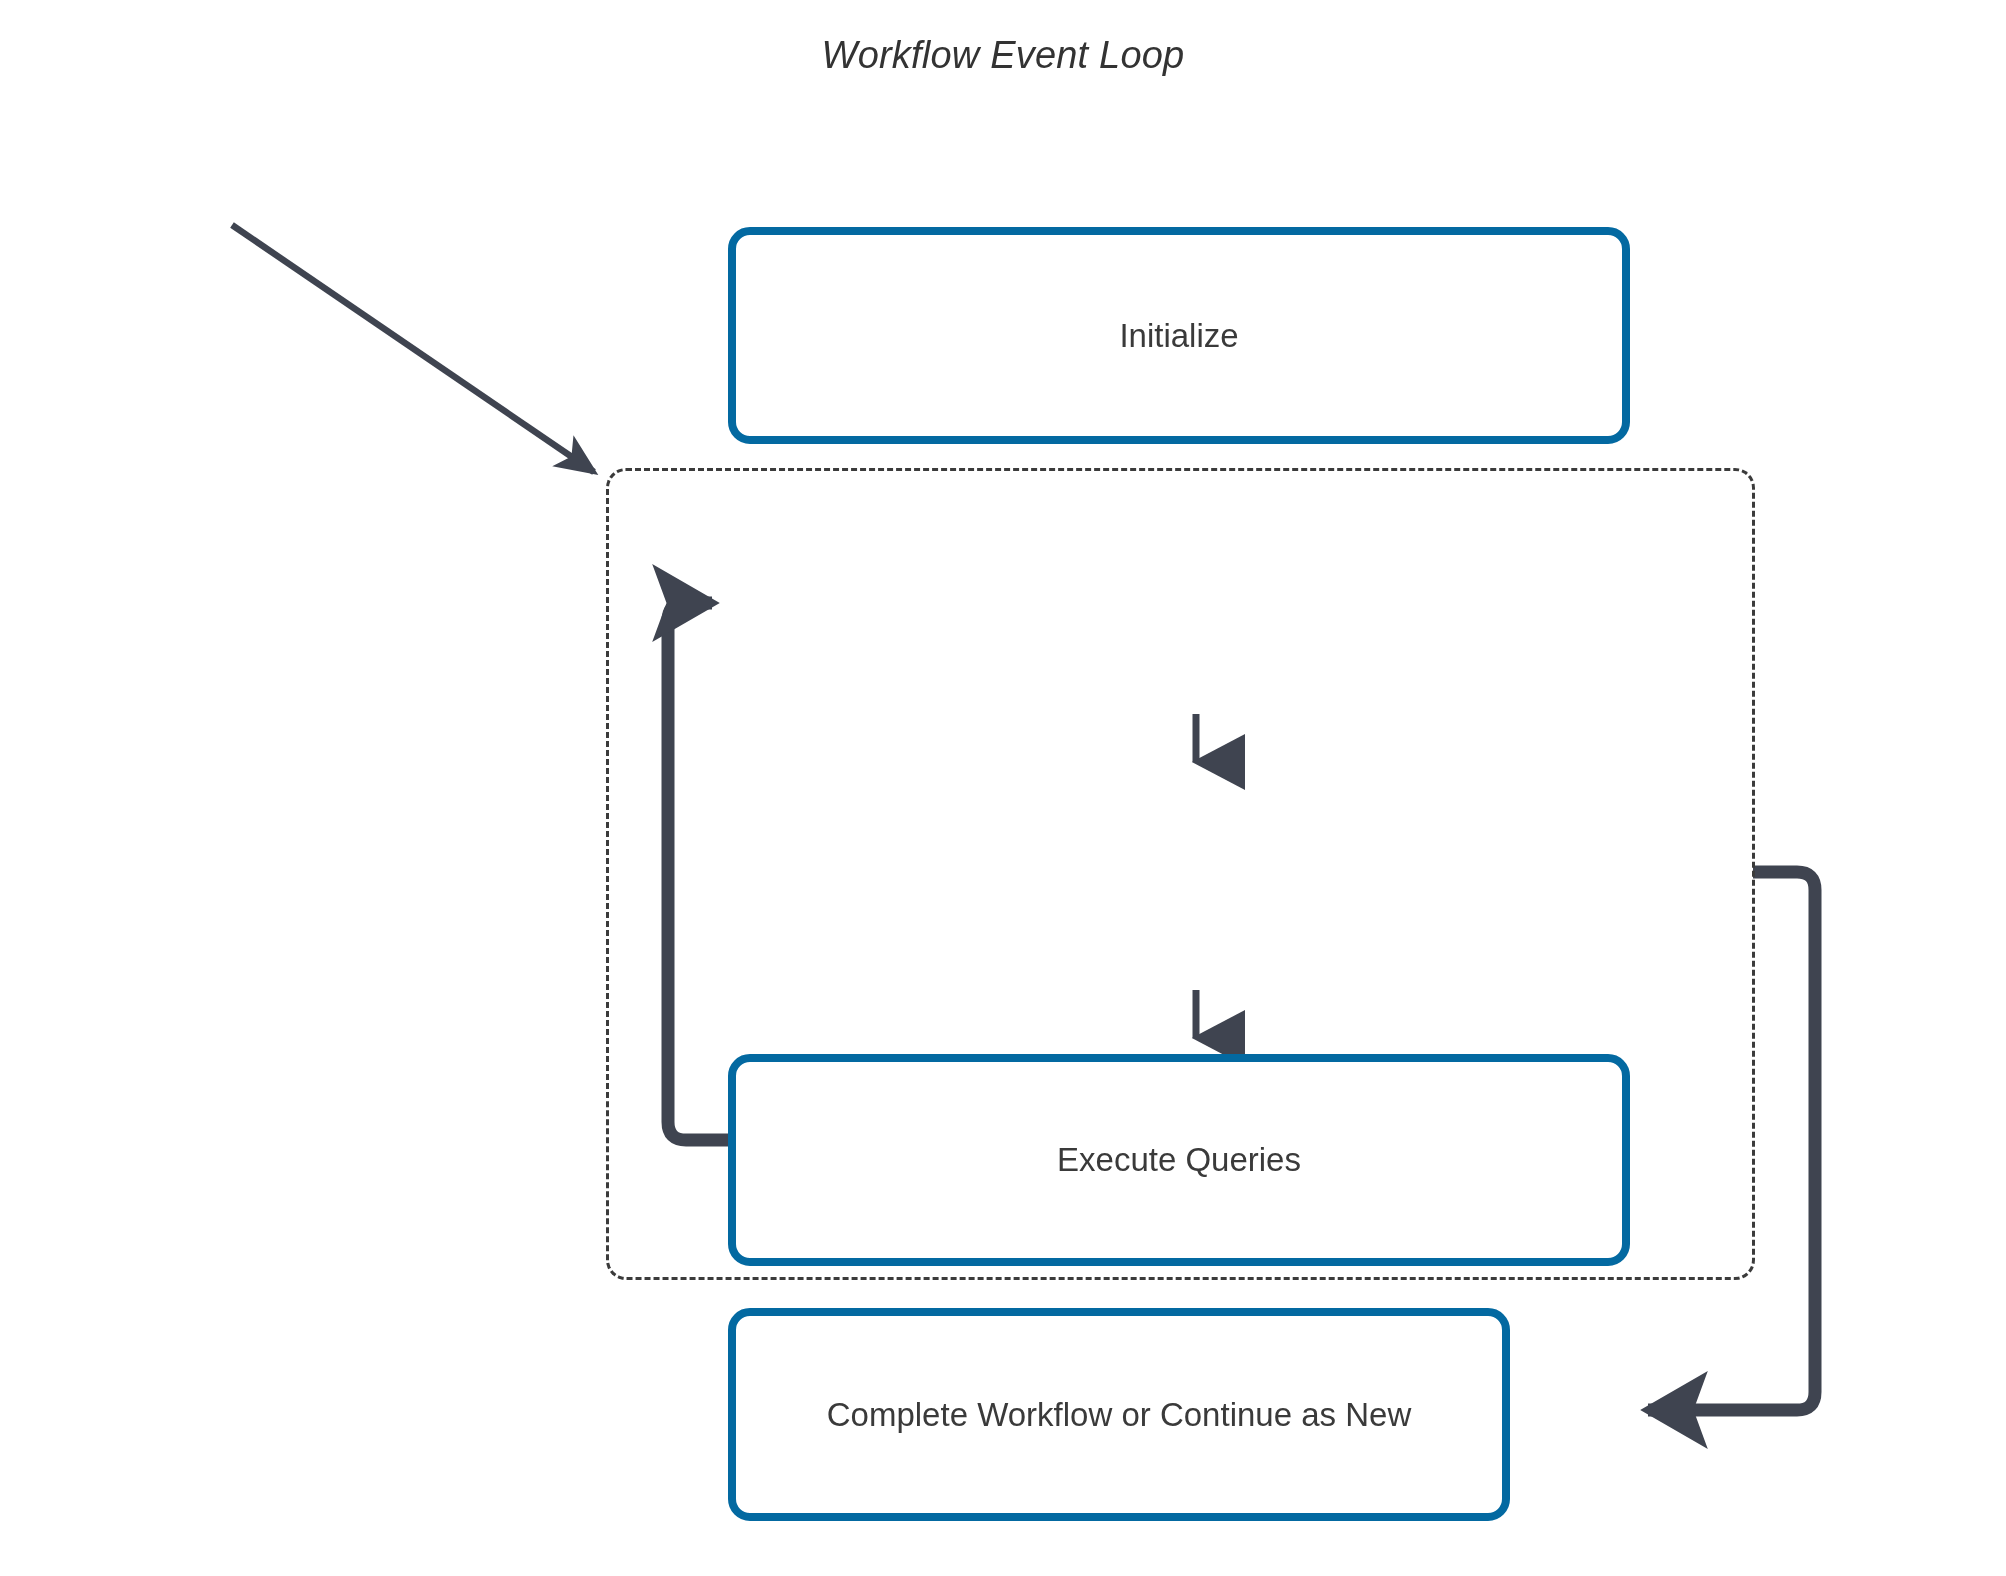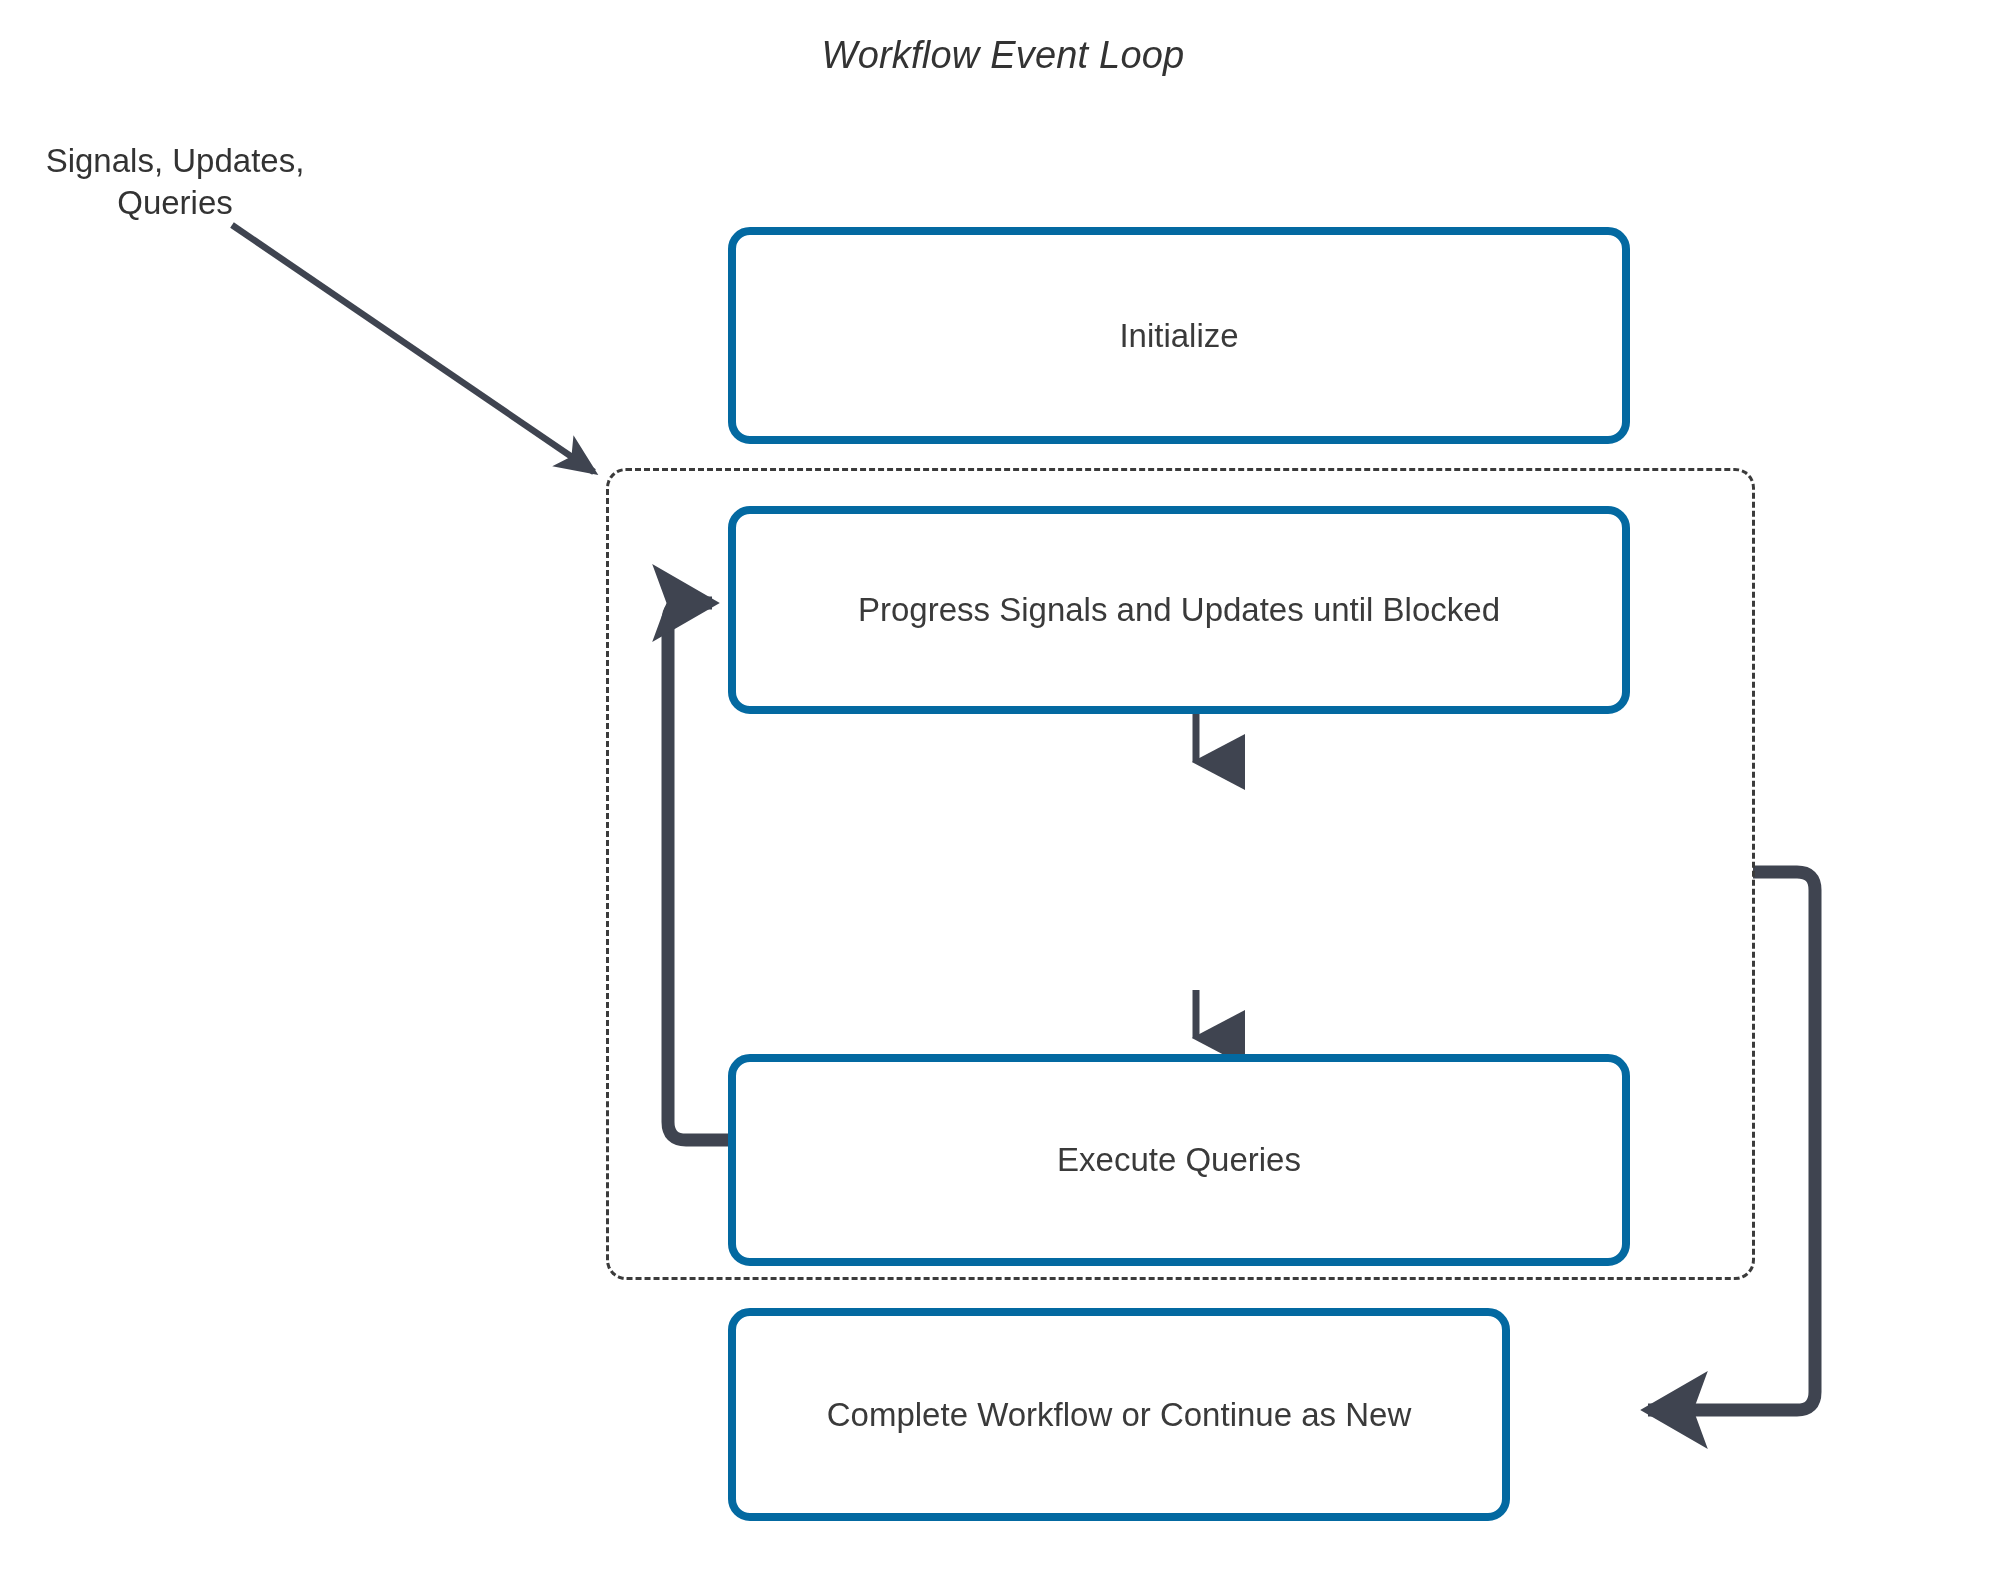--- a/index.html
+++ b/index.html
@@ -70,22 +70,20 @@
     pointer-events: none;
   }
 </style>
 </head>
 <body>
 
 <div id="canvas">
 
   <div class="dg-title">Workflow Event Loop</div>
 
-  <div class="ext-label">Signals, Updates,
-Queries</div>
 
   <svg id="diagram-svg" viewBox="0 0 2006 1576" xmlns="http://www.w3.org/2000/svg">
     <defs>
       <marker id="thin-arrow" markerWidth="10" markerHeight="10" refX="6.2" refY="3.2" orient="auto" markerUnits="strokeWidth">
         <path d="M0.4,0.3 L7,3.2 L0.4,6.1 L2,3.2 Z" fill="#3f4450"></path>
       </marker>
       <marker id="block-arrow-down" markerWidth="8" markerHeight="8" refX="4" refY="7" orient="auto" markerUnits="strokeWidth">
         <path d="M0,0 L8,0 L4,7.6 Z" fill="#3f4450"></path>
       </marker>
       <marker id="thick-arrow-end" markerWidth="6" markerHeight="6" refX="4.6" refY="3" orient="auto" markerUnits="strokeWidth">
@@ -113,23 +111,20 @@
       <path d="M1753,872 L1797,872 Q1815,872 1815,890 L1815,1392 Q1815,1410 1797,1410 L1648,1410" fill="none" stroke="#3f4450" stroke-width="13" stroke-linecap="butt" marker-end="url(#thick-arrow-end)"></path>
     </g>
   </svg>
 
   <div class="loop-region" style="left:606px; top:468px; width:1149px; height:812px;"></div>
 
   <div class="node" style="left:728px; top:227px; width:902px; height:217px;">
     <span class="node-label">Initialize</span>
   </div>
 
-  <div class="node" style="left:728px; top:506px; width:902px; height:208px;">
-    <span class="node-label">Progress Signals and Updates until Blocked</span>
-  </div>
 
 
   <div class="node" style="left:728px; top:1054px; width:902px; height:212px;">
     <span class="node-label">Execute Queries</span>
   </div>
 
   <div class="node" style="left:728px; top:1308px; width:782px; height:213px;">
     <span class="node-label">Complete Workflow or Continue as New</span>
   </div>
 

